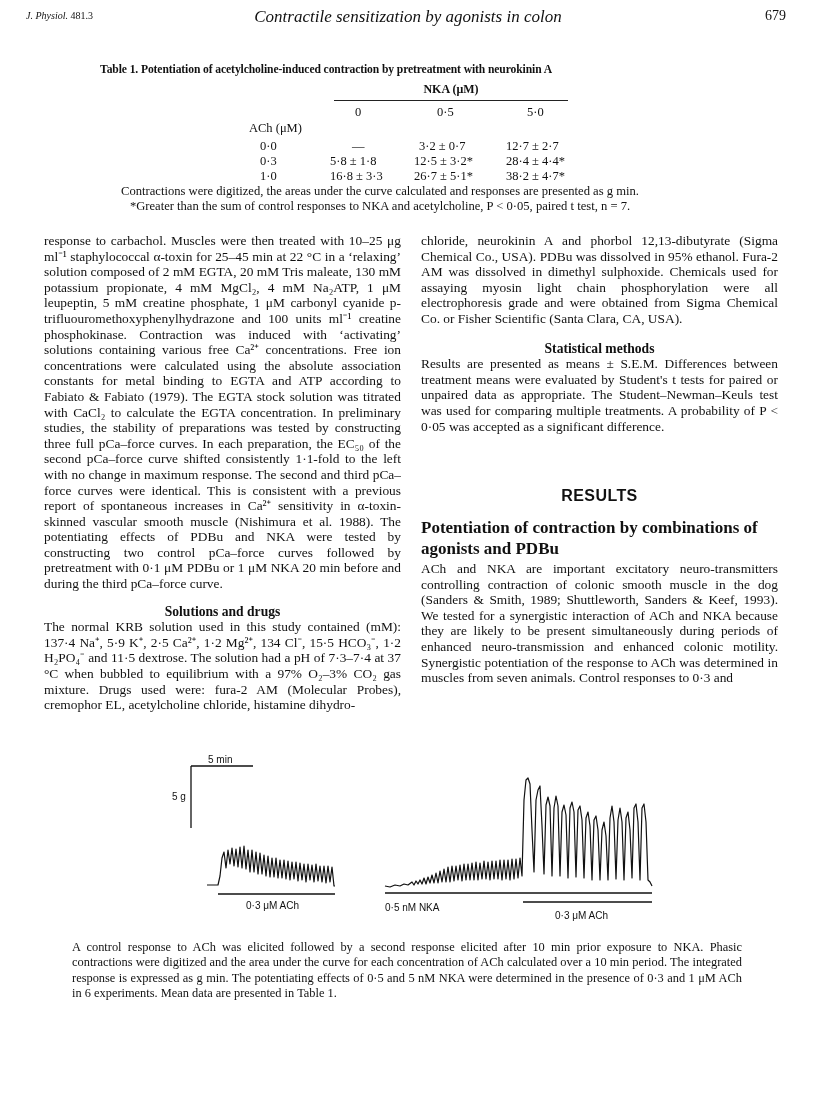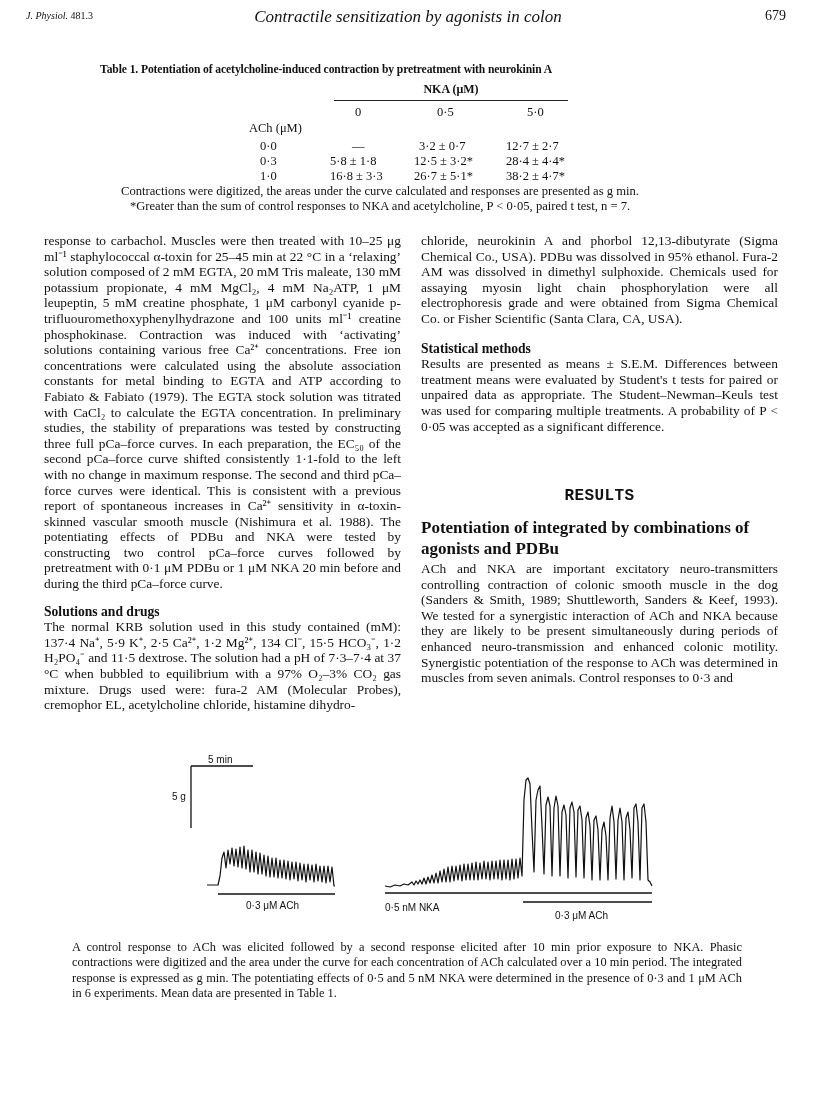--- a/index.html
+++ b/index.html
@@ -13,24 +13,24 @@
   .table-caption { left:0; width:652px; top:63px; text-align:center; font-size:11.6px; font-weight:bold; font-family:"Liberation Serif", serif; letter-spacing:-0.1px; }
   .tbl { font-family:"Liberation Serif", serif; font-size:12.5px; }
   .tbl .cell { position:absolute; white-space:nowrap; }
   .nka-header { left:335px; width:270px; top:82px; text-align:center; font-weight:bold; font-size:12px; }
   .nka-rule { position:absolute; left:334px; width:234px; top:100px; height:0; border-top:1px solid #222; }
 
   .footnote { left:0; width:760px; text-align:center; font-size:12.6px; font-family:Liberation Serif, serif; }
 
   .col { position:absolute; width:357px; font-family:"Liberation Serif", serif; font-size:13.4px; line-height:15.6px; text-align:justify; }
   .col p { margin:0; text-indent:0; }
-  .col .head { font-weight:bold; font-size:13.6px; margin-top:10px; text-align:left; }
+  .col .head { font-weight:bold; font-size:13.6px; margin-top:10px; text-align:center; }
   .col-left { left:44px; top:233px; }
   .col-right { left:421px; top:233px; }
-  .results-head { left:421px; width:357px; top:487px; text-align:center; font-size:16px; font-weight:bold; letter-spacing:0.4px; font-family:Liberation Mono, monospace; }
+  .results-head { left:421px; width:357px; top:487px; text-align:center; font-size:16px; font-weight:bold; letter-spacing:0.4px; font-family:Liberation Sans, sans-serif; }
   .section-head { left:421px; width:360px; top:517px; font-size:17px; font-weight:bold; line-height:21px; font-family:"Liberation Serif", serif; }
   .col-right2 { left:421px; top:561px; }
 
   .figure { position:absolute; left:0; top:740px; width:816px; height:190px; }
   .fig-label { position:absolute; font-family:"Liberation Sans", sans-serif; font-size:10px; color:#111; white-space:nowrap; }
 
   .fig-caption { left:72px; width:670px; top:940px; font-family:"Liberation Serif", serif; font-size:12.4px; line-height:15.4px; }
   .fig-caption .cap-title { font-weight:bold; }
   .fig-caption .cap-body { text-align:justify; }
 </style>
@@ -81,21 +81,21 @@
   <p class="head" style="margin-top:12px;">Solutions and drugs</p>
   <p>The normal KRB solution used in this study contained (mM): 137·4 Na⁺, 5·9 K⁺, 2·5 Ca²⁺, 1·2 Mg²⁺, 134 Cl⁻, 15·5 HCO₃⁻, 1·2 H₂PO₄⁻ and 11·5 dextrose. The solution had a pH of 7·3–7·4 at 37 °C when bubbled to equilibrium with a 97% O₂–3% CO₂ gas mixture. Drugs used were: fura-2 AM (Molecular Probes), cremophor EL, acetylcholine chloride, histamine dihydro-</p>
 </div>
 
 <div class="col col-right">
   <p>chloride, neurokinin A and phorbol 12,13-dibutyrate (Sigma Chemical Co., USA). PDBu was dissolved in 95% ethanol. Fura-2 AM was dissolved in dimethyl sulphoxide. Chemicals used for assaying myosin light chain phosphorylation were all electrophoresis grade and were obtained from Sigma Chemical Co. or Fisher Scientific (Santa Clara, CA, USA).</p>
   <p class="head" style="margin-top:14px;">Statistical methods</p>
   <p>Results are presented as means ± S.E.M. Differences between treatment means were evaluated by Student's t tests for paired or unpaired data as appropriate. The Student–Newman–Keuls test was used for comparing multiple treatments. A probability of P &lt; 0·05 was accepted as a significant difference.</p>
 </div>
 <div class="abs results-head">RESULTS</div>
-<div class="abs section-head">Potentiation of integrated by combinations of agonists and PDBu</div>
+<div class="abs section-head">Potentiation of contraction by combinations of agonists and PDBu</div>
 <div class="col col-right2">
   <p>ACh and NKA are important excitatory neuro-transmitters controlling contraction of colonic smooth muscle in the dog (Sanders &amp; Smith, 1989; Shuttleworth, Sanders &amp; Keef, 1993). We tested for a synergistic interaction of ACh and NKA because they are likely to be present simultaneously during periods of enhanced neuro-transmission and enhanced colonic motility. Synergistic potentiation of the response to ACh was determined in muscles from seven animals. Control responses to 0·3 and</p>
 </div>
 
 <div class="figure">
   <svg width="816" height="190" viewBox="0 740 816 190" style="position:absolute;left:0;top:0;">
 
     <g stroke="#111" stroke-width="1.3" fill="none">
       <line x1="191" y1="766" x2="253" y2="766"></line>
       <line x1="191" y1="766" x2="191" y2="828"></line>

